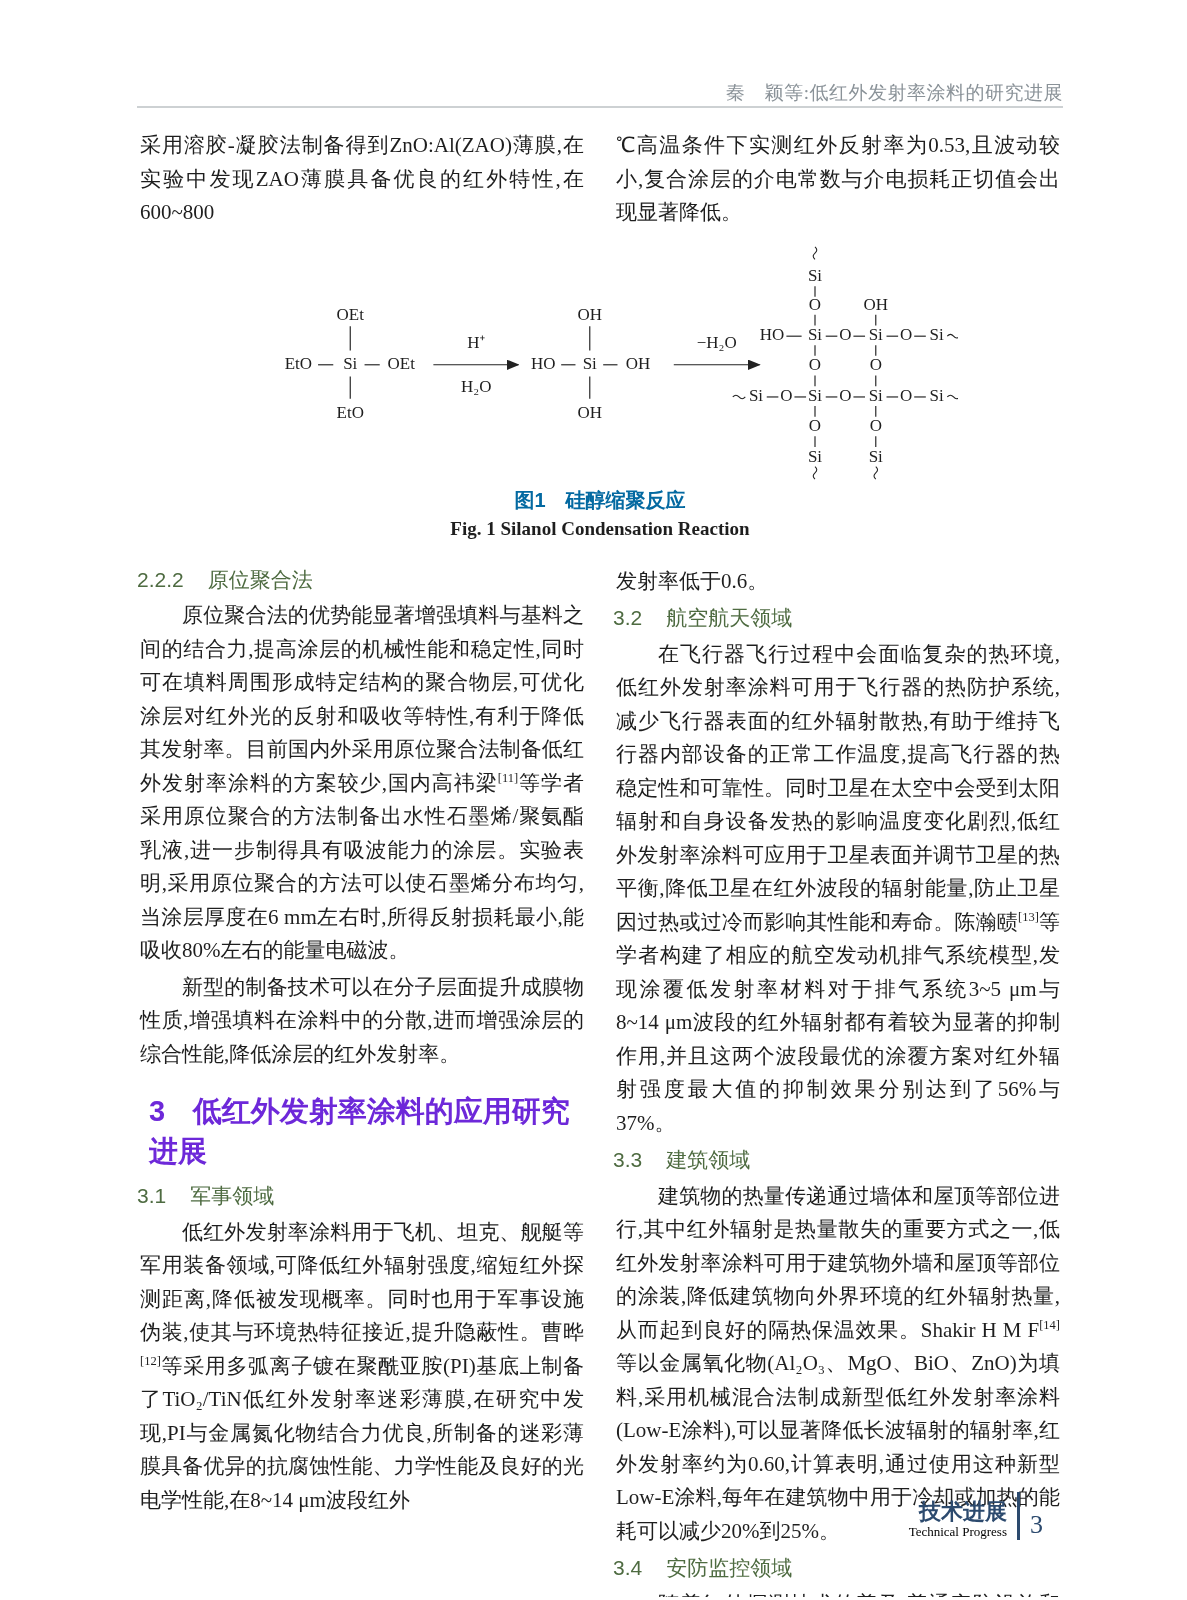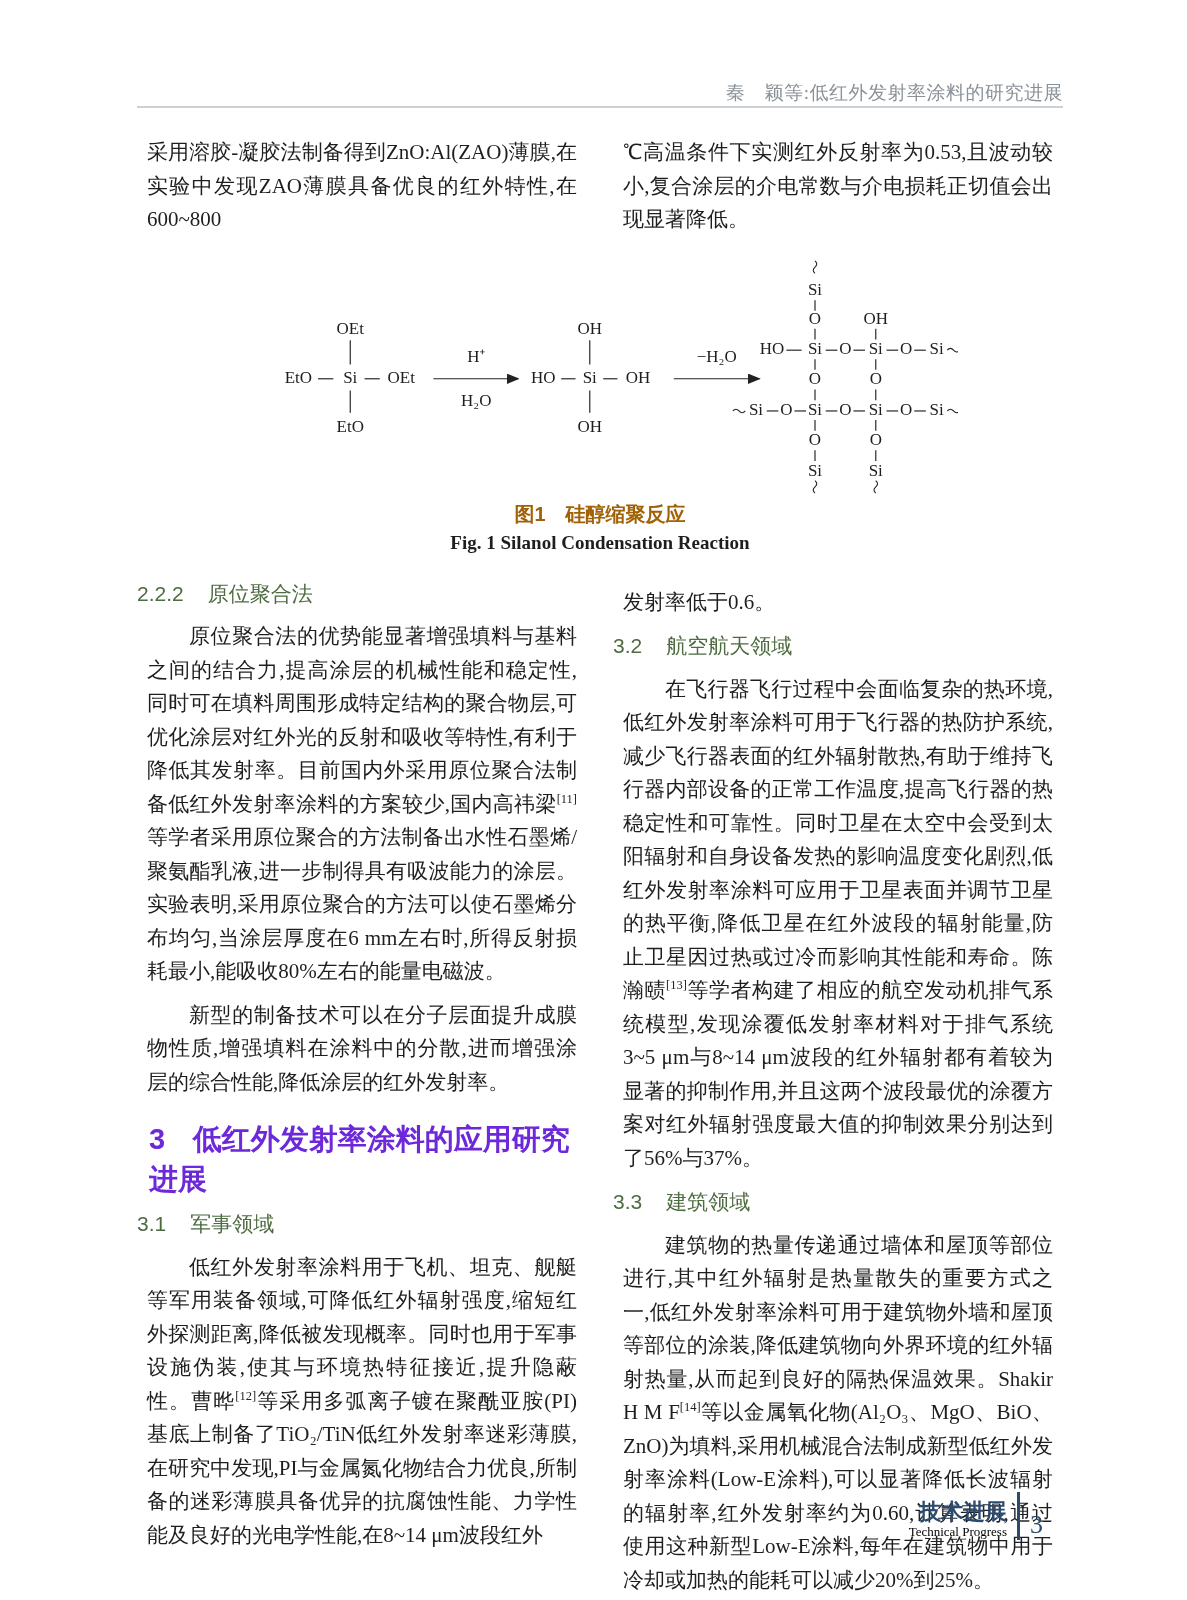--- a/index.html
+++ b/index.html
@@ -14,42 +14,42 @@
   }
   .header-rule {
     position:absolute; left:137px; width:926px; top:106px; height:2px;
     background:#cdd1d3;
   }
   
   .content { position:absolute; left:137px; top:126px; width:926px; }
   .two-col { display:flex; gap:26px; }
   .col { width:450px; }
   p.body-par {
-    margin:10px; font-size:21px; line-height:33.5px; text-align:justify;
+    margin:3px; font-size:21px; line-height:33.5px; text-align:justify;
     text-justify:inter-ideograph; color:#1e1e1e;
   }
   p.indent { text-indent:2em; }
   sup.cite { font-size:12.5px; vertical-align:super; line-height:0; }
   
   .h-sub {
     margin:1px 0 1px 0; font-family:"Liberation Sans", sans-serif;
     font-weight:400; font-size:21px; line-height:33.5px; color:#4e6b41;
   }
   .h-sub .h-num { margin-right:1.15em; }
   .h-main {
     margin:20px 0 8px 12px; font-family:"Liberation Sans", sans-serif;
     font-weight:700; font-size:29px; line-height:40px; color:#6d28d9;
   }
   .h-main .h-num { margin-right:0.95em; }
   
   .figure-wrap { margin-top:12px; text-align:center; }
   .figure-wrap svg { display:inline-block; }
   .cap-cn {
     margin-top:2px; text-align:center; font-family:"Liberation Sans", sans-serif;
-    font-weight:700; font-size:20px; color:#a16207;
+    font-weight:700; font-size:20px; color:#0369a1;
   }
   .cap-en {
     margin-top:4px; margin-bottom:22px; text-align:center;
     font-family:"Liberation Serif", serif; font-weight:700; font-size:19px; color:#1e1e1e;
   }
   .columns { margin-top:10px; }
   
   .footer {
     position:absolute; top:1492px; right:144px;
     display:flex; align-items:flex-end; gap:10px; color:#2c4a6e;

